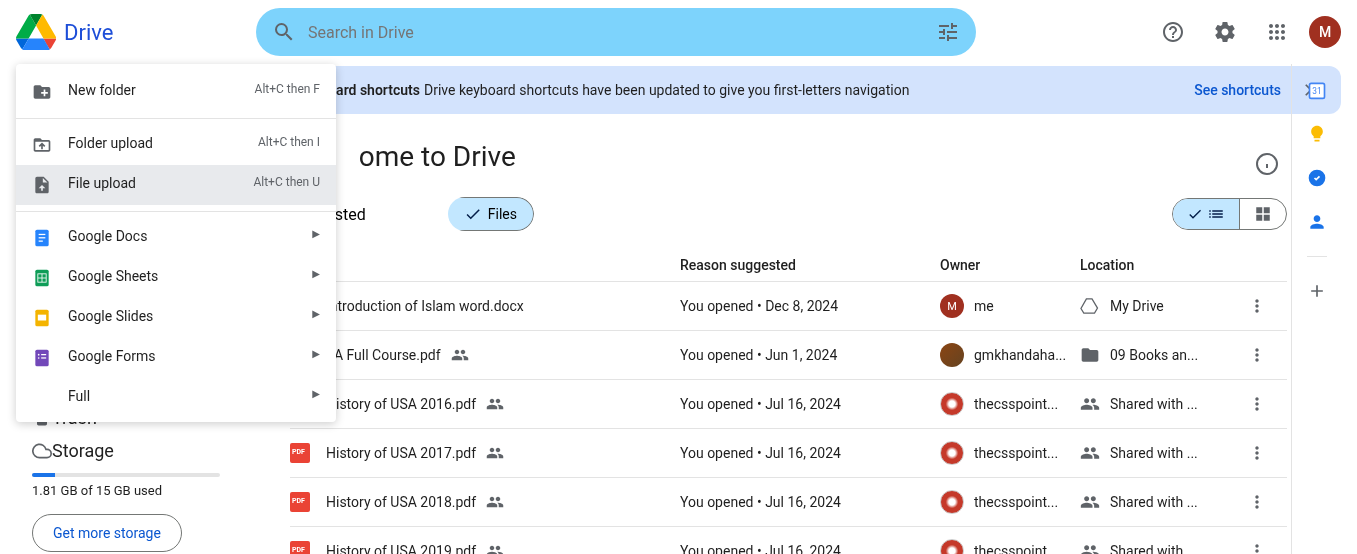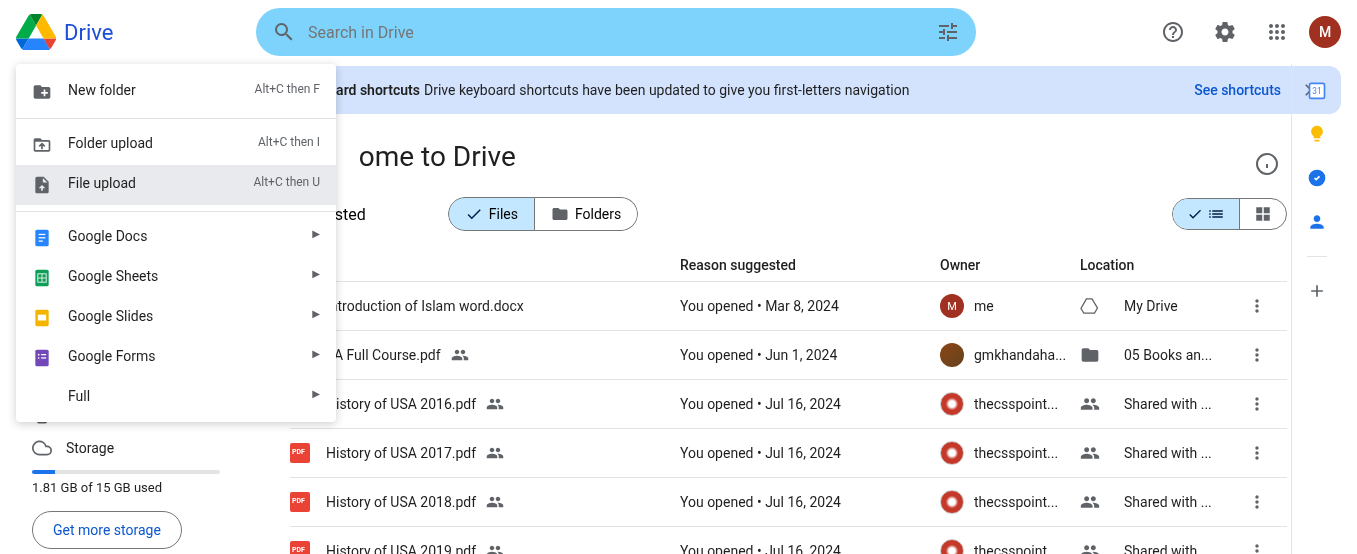--- a/index.html
+++ b/index.html
@@ -48,33 +48,33 @@
 .docx-icon { background: #2684fc; border-radius: 2px; }
 .pdf-icon { background: #ea4335; border-radius: 2px; position: relative; }
 .pdf-icon::after { content: 'PDF'; position: absolute; color: #fff; font-size: 7px; font-weight: bold; top: 5px; left: 2px; }
 .file-name { color: #1f1f1f; font-weight: 400; }
 .shared-icon { margin-left: 10px; color: #5f6368; }
 .reason-text { color: #1f1f1f; }
 .owner-cell { display: flex; align-items: center; gap: 10px; color: #1f1f1f; }
 .owner-avatar { width: 24px; height: 24px; border-radius: 50%; background: #a03020; color: #fff; display: flex; align-items: center; justify-content: center; font-size: 11px; }
 .owner-avatar.img1 { background: linear-gradient(135deg, #8b4513, #654321); }
 .owner-avatar.img2 { background: radial-gradient(circle, #fff 20%, #c5392a 40%); border: 1px solid #ccc; }
-.location-cell { display: flex; align-items: center; gap: 24px; color: #1f1f1f; }
+.location-cell { display: flex; align-items: center; gap: 10px; color: #1f1f1f; }
 .more-btn { cursor: pointer; color: #5f6368; }
 
 .context-menu { position: absolute; left: 16px; top: 64px; width: 320px; background: #fff; border-radius: 4px; box-shadow: 0 2px 10px rgba(0,0,0,0.2); padding: 8px 0; z-index: 100; }
 .menu-item { display: flex; align-items: flex-start; padding: 10px 16px; cursor: pointer; color: #1f1f1f; font-size: 14px; }
 .menu-item.highlight { background: #e8eaed; }
 .menu-icon { width: 20px; margin-right: 16px; color: #5f6368; display: flex; }
 .menu-shortcut { margin-left: auto; color: #5f6368; font-size: 12px; }
 .menu-arrow { margin-left: auto; color: #5f6368; font-size: 10px; }
 .menu-divider { height: 1px; background: #e3e3e3; margin: 6px 0; }
 
 .sidebar-bottom { position: absolute; left: 16px; top: 368px; width: 220px; }
-.sb-item { display: flex; align-items: center; padding: 6px 16px; border-radius: 20px; cursor: pointer; color: #1f1f1f; font-size: 14px; gap: 14px; }
+.sb-item { display: flex; align-items: center; padding: 6px 16px; border-radius: 20px; cursor: pointer; color: #1f1f1f; font-size: 18px; gap: 0; }
 .storage-bar { margin: 6px 16px; height: 4px; background: #e3e3e3; border-radius: 2px; overflow: hidden; }
 .storage-fill { height: 100%; width: 12%; background: #1a73e8; }
 .storage-text { margin: 6px 16px; font-size: 13px; color: #1f1f1f; }
 .storage-btn { margin: 10px 16px; padding: 10px 20px; border: 1px solid #747775; border-radius: 20px; color: #0b57d0; font-size: 14px; cursor: pointer; display: inline-block; }
 
 .side-panel { position: absolute; right: 16px; top: 64px; width: 50px; bottom: 0; border-left: 1px solid #e3e3e3; display: flex; flex-direction: column; align-items: center; padding-top: 16px; gap: 24px; }
 .sp-icon { width: 20px; height: 20px; cursor: pointer; }
 
 svg { display: block; }
 </style>
@@ -148,26 +148,20 @@
   <div class="toolbar">
     <span style="visibility:hidden">Sugg</span>
       <span>ested</span>
     <div class="segmented">
       <div class="seg-btn active">
         <svg width="18" height="18" viewBox="0 0 24 24" fill="#041e49">
             <path d="M9 16.17L4.83 12l-1.42 1.41L9 19 21 7l-1.41-1.41z"></path>
           </svg>
         <span>Files</span>
       </div>
-      <div class="seg-btn">
-        <svg width="18" height="18" viewBox="0 0 24 24" fill="#5f6368">
-            <path d="M10 4H4c-1.1 0-1.99.9-1.99 2L2 18c0 1.1.9 2 2 2h16c1.1 0 2-.9 2-2V8c0-1.1-.9-2-2-2h-8l-2-2z"></path>
-          </svg>
-        <span>Folders</span>
-      </div>
     </div>
     <div class="view-toggle">
       <div class="view-btn active">
         <svg width="16" height="16" viewBox="0 0 24 24" fill="#041e49">
             <path d="M9 16.17L4.83 12l-1.42 1.41L9 19 21 7l-1.41-1.41z"></path>
           </svg>
         <svg width="18" height="18" viewBox="0 0 24 24" fill="#041e49">
             <path d="M3 13h2v-2H3v2zm0 4h2v-2H3v2zm0-8h2V7H3v2zm4 4h14v-2H7v2zm0 4h14v-2H7v2zM7 7v2h14V7H7z"></path>
           </svg>
       </div>
@@ -187,21 +181,21 @@
       <div class="col-location">Location</div>
       <div class="col-actions"></div>
     </div>
     <div id="rows">
         <div class="table-row">
     <div class="col-name" style="display:flex;align-items:center">
       <div class="file-icon docx-icon"></div>
       <span class="file-name">Introduction of Islam word.docx</span>
 
     </div>
-    <div class="col-reason reason-text">You opened • Mar 8, 2024</div>
+    <div class="col-reason reason-text">You opened • Dec 8, 2024</div>
     <div class="col-owner owner-cell">
       <div class="owner-avatar ">M</div>
       <span>me</span>
     </div>
     <div class="col-location location-cell">
       <span>
               <svg width="20" height="20" viewBox="0 0 24 24" fill="#5f6368">
                 <path d="M19 3H5c-1.1 0-2 .9-2 2v14c0 1.1.9 2 2 2h14c1.1 0 2-.9 2-2V5c0-1.1-.9-2-2-2zM9 17H7v-7h2v7zm4 0h-2V7h2v10zm4 0h-2v-4h2v4z" opacity="0"></path>
                 <path d="M7.71 3.5L1.15 15l3.42 5.5h12.86L21 14.5 14.43 3.5H7.71z" fill="none" stroke="#5f6368" stroke-width="1.5"></path>
               </svg>
@@ -228,21 +222,21 @@
     <div class="col-owner owner-cell">
       <div class="owner-avatar img1"></div>
       <span>gmkhandaha...</span>
     </div>
     <div class="col-location location-cell">
       <span>
               <svg width="20" height="20" viewBox="0 0 24 24" fill="#5f6368">
                 <path d="M10 4H4c-1.1 0-2 .9-2 2v12c0 1.1.9 2 2 2h16c1.1 0 2-.9 2-2V8c0-1.1-.9-2-2-2h-8l-2-2z"></path>
               </svg>
             </span>
-      <span>05 Books an...</span>
+      <span>09 Books an...</span>
     </div>
     <div class="col-actions more-btn">
       <svg width="20" height="20" viewBox="0 0 24 24" fill="#5f6368">
               <path d="M12 8c1.1 0 2-.9 2-2s-.9-2-2-2-2 .9-2 2 .9 2 2 2zm0 2c-1.1 0-2 .9-2 2s.9 2 2 2 2-.9 2-2-.9-2-2-2zm0 6c-1.1 0-2 .9-2 2s.9 2 2 2 2-.9 2-2-.9-2-2-2z"></path>
             </svg>
     </div>
         </div>
         <div class="table-row">
     <div class="col-name" style="display:flex;align-items:center">
       <div class="file-icon pdf-icon"></div>

